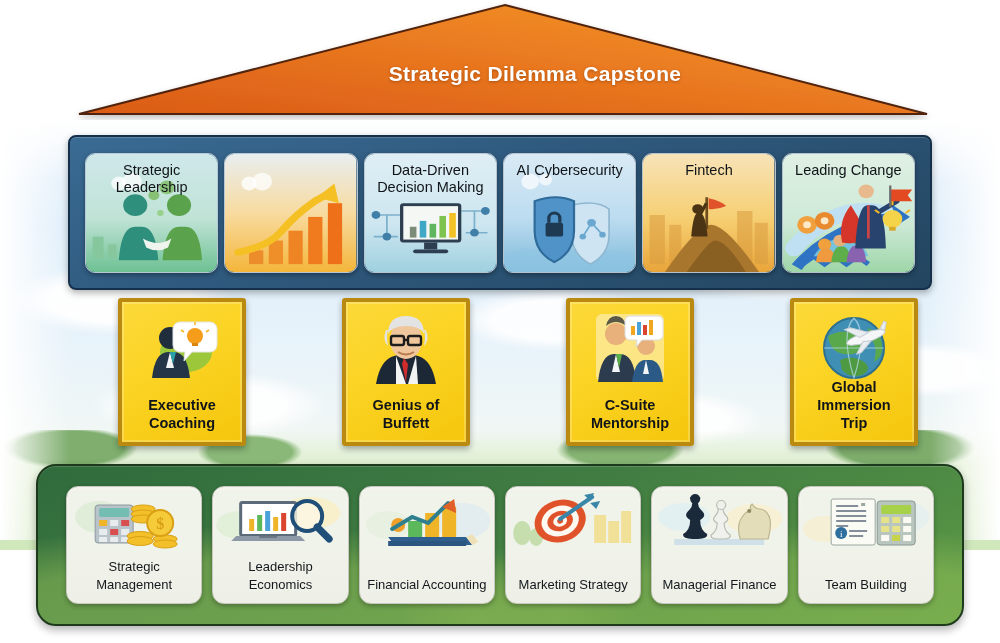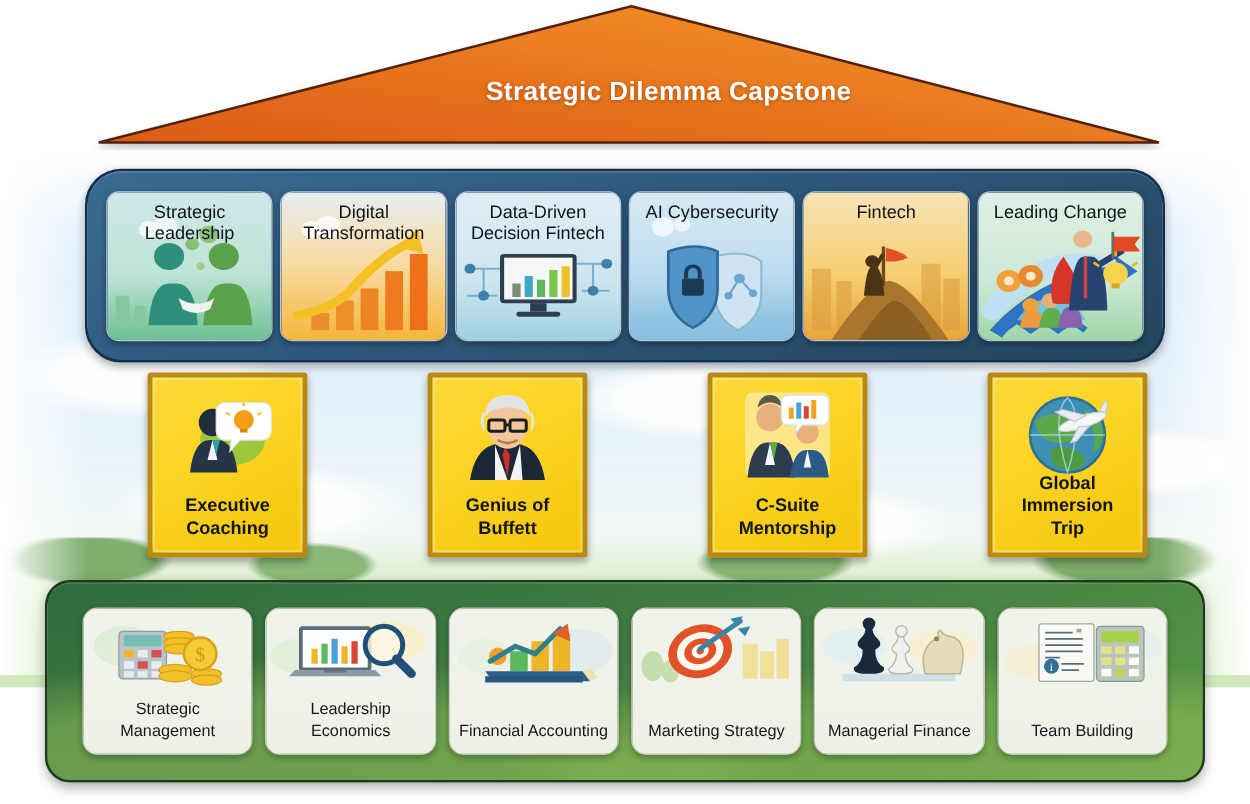--- a/index.html
+++ b/index.html
@@ -64,21 +64,21 @@
     letter-spacing: .3px;
     text-shadow: 0 1px 3px rgba(120,50,0,.55);
     margin-left: 35px;
   }
 
   
   .band { position: absolute; }
 
   .band-blue {
     left: 68px; top: 135px; width: 864px; height: 155px;
-    border-radius: 29px;
+    border-radius: 8px;
     border: 2px solid #15304b;
     background: linear-gradient(160deg,#3a6b93 0%, #2e587c 45%, #23455f 100%);
     box-shadow: 0 3px 7px rgba(0,0,0,.3), inset 0 1px 0 rgba(255,255,255,.18);
   }
   .blue-row {
     position:absolute; left:0; top:0; width:100%; height:100%;
     display:flex; align-items:center; justify-content:space-between;
     padding: 0 15px; gap: 6px;
   }
   .card-blue {
@@ -232,21 +232,20 @@
           <circle cx="22" cy="30" r="7" fill="#fff" opacity=".8"></circle>
             <circle cx="34" cy="28" r="9" fill="#fff" opacity=".75"></circle>
           <rect x="22" y="98" width="13" height="14" fill="#ec8c2b"></rect>
           <rect x="40" y="88" width="13" height="24" fill="#ee8f2a"></rect>
           <rect x="58" y="78" width="13" height="34" fill="#ef8424"></rect>
           <rect x="76" y="64" width="13" height="48" fill="#ef7b1e"></rect>
           <rect x="94" y="50" width="13" height="62" fill="#ee711a"></rect>
           <path d="M12 100 Q40 94 52 78 T82 48 L95 40" stroke="#f5c023" stroke-width="7" fill="none" stroke-linecap="round"></path>
           <polygon points="100,30 104,50 84,44" fill="#f5c023"></polygon>
         </svg>
-        <div class="cap">Digital Transformation</div>
       </div>
 
       <div class="card-blue">
         <svg class="art" viewBox="0 0 120 120" preserveAspectRatio="none">
           <defs>
               <linearGradient id="bl3" x1="0" y1="0" x2="0" y2="1">
                 <stop offset="0%" stop-color="#dfeef4"></stop>
                 <stop offset="60%" stop-color="#cde6f0"></stop>
                 <stop offset="100%" stop-color="#9fd0df"></stop>
               </linearGradient>
@@ -262,21 +261,21 @@
           <rect x="32" y="50" width="56" height="40" rx="3" fill="#2d3e50"></rect>
           <rect x="35" y="53" width="50" height="34" fill="#f4f7f4"></rect>
           <rect x="41" y="74" width="6" height="11" fill="#7d8b79"></rect>
           <rect x="50" y="68" width="6" height="17" fill="#3fa8c6"></rect>
           <rect x="59" y="71" width="6" height="14" fill="#5fb65f"></rect>
           <rect x="68" y="63" width="6" height="22" fill="#7fc34f"></rect>
           <rect x="77" y="60" width="6" height="25" fill="#f2c127"></rect>
           <rect x="54" y="90" width="12" height="7" fill="#2d3e50"></rect>
           <rect x="44" y="97" width="32" height="4" rx="2" fill="#2d3e50"></rect>
         </svg>
-        <div class="cap">Data-Driven Decision Fintech</div>
+        <div class="cap">Data-Driven Decision Making</div>
       </div>
 
       <div class="card-blue">
         <svg class="art" viewBox="0 0 120 120" preserveAspectRatio="none">
           <defs>
               <linearGradient id="bl4" x1="0" y1="0" x2="0" y2="1">
                 <stop offset="0%" stop-color="#d9eaf5"></stop>
                 <stop offset="55%" stop-color="#bcdcf0"></stop>
                 <stop offset="100%" stop-color="#7fb9da"></stop>
               </linearGradient>

